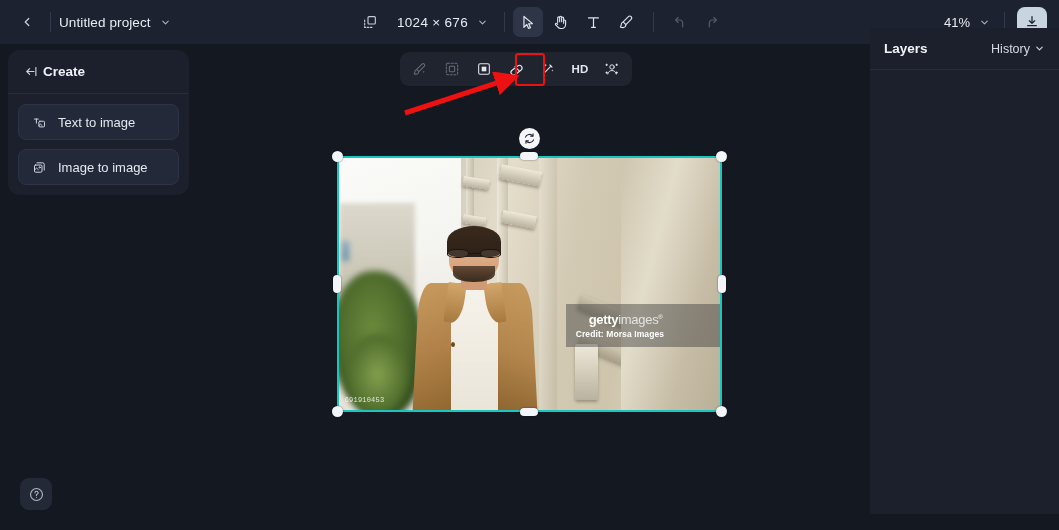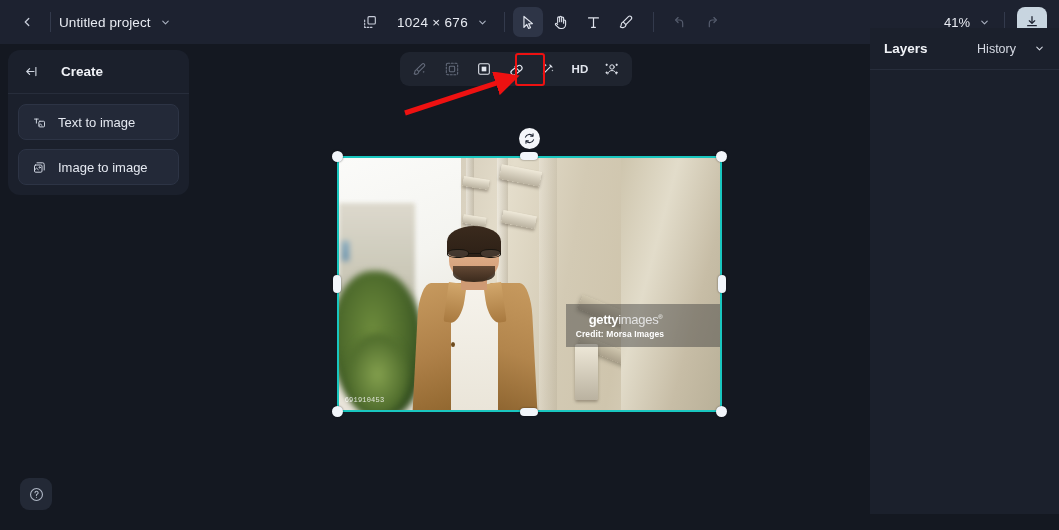--- a/index.html
+++ b/index.html
@@ -48,21 +48,21 @@
     width: 30px; height: 30px; border-radius: 8px; background: #c8d5e0;
     display: flex; align-items: center; justify-content: center; color: #1d2230; cursor: pointer;
   }
 
   
   .leftpanel {
     position: absolute; left: 8px; top: 50px; width: 181px;
     background: #1b202c; border-radius: 12px; overflow: hidden;
   }
   .lp-head {
-    height: 44px; display: flex; align-items: center; gap: 22px;
+    height: 44px; display: flex; align-items: center; gap: 4px;
     padding: 0 16px; border-bottom: 1px solid #272d3b;
   }
   .lp-title { color: #f0f2f7; font-size: 13.5px; font-weight: bold; }
   .lp-body { padding: 10px; display: flex; flex-direction: column; gap: 9px; }
   .lp-item {
     height: 36px; border-radius: 8px; background: #232938; border: 1px solid #2d3445;
     display: flex; align-items: center; gap: 11px; padding: 0 13px; cursor: pointer;
   }
   .lp-item-label { color: #e4e8f0; font-size: 13px; }
   .lp-icon { color: #cfd5e0; display: flex; align-items: center; }
@@ -254,21 +254,21 @@
   
   .rightpanel {
     position: absolute; right: 0; top: 28px; width: 189px; height: 486px;
     background: #1b202c;
   }
   .rp-head {
     height: 42px; display: flex; align-items: center; justify-content: space-between;
     padding: 0 14px; border-bottom: 1px solid #272d3b;
   }
   .rp-title { color: #f0f2f7; font-size: 13.5px; font-weight: bold; }
-  .rp-hist { color: #d6dae4; font-size: 12.5px; display: flex; align-items: center; gap: 18px; cursor: pointer; }
+  .rp-hist { color: #d6dae4; font-size: 12.5px; display: flex; align-items: center; gap: 4px; cursor: pointer; }
   .rp-body { padding: 12px 10px; }
   .layer-row {
     height: 34px; border-radius: 8px; background: #262d3c;
     display: flex; align-items: center; gap: 10px; padding: 0 6px; cursor: pointer;
   }
   .layer-thumb {
     width: 28px; height: 24px; border-radius: 5px; overflow: hidden; position: relative;
     background: #cfc7b2; flex: none;
   }
   .lt-sky { position: absolute; left: 0; top: 0; width: 40%; height: 55%; background: #f2efe7; }

